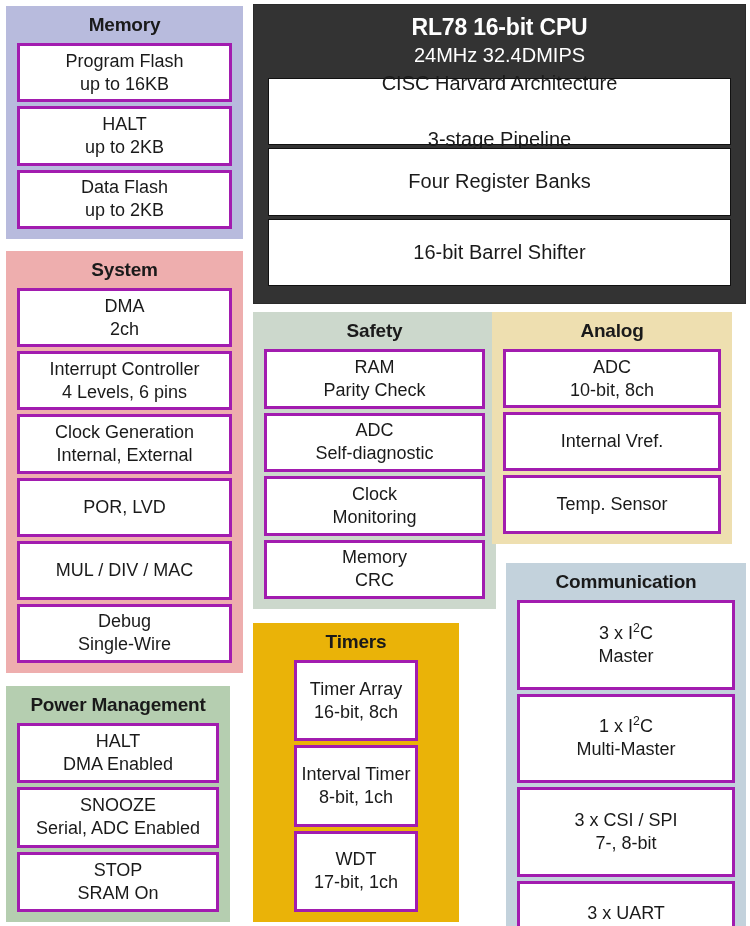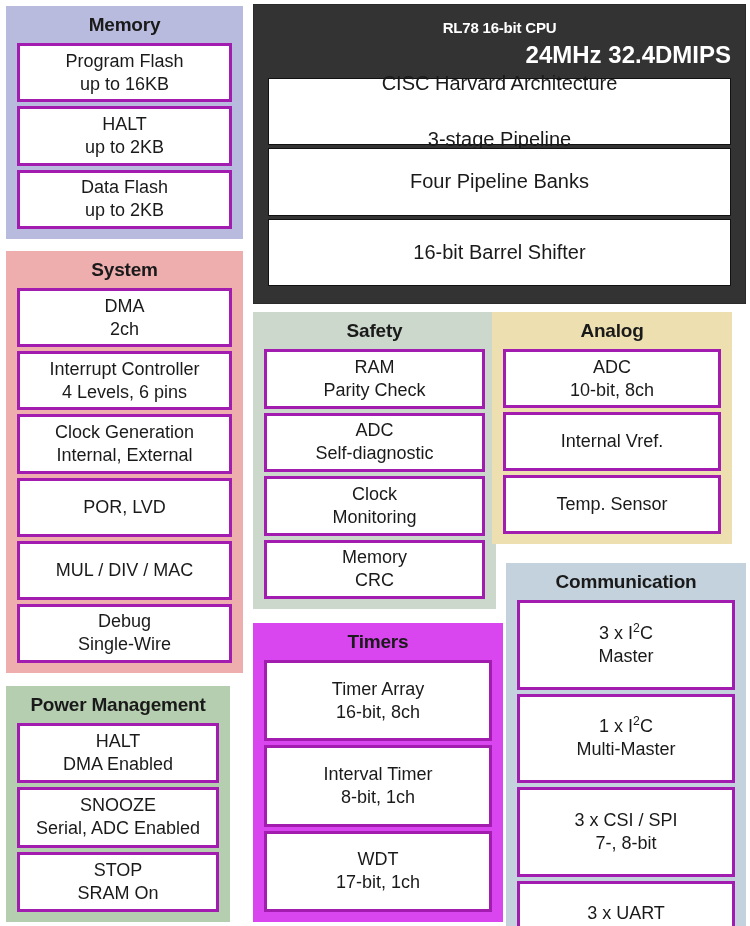--- a/index.html
+++ b/index.html
@@ -67,29 +67,29 @@
   .cell .l2 { display: block; }
 
   
   #cpu-panel {
     background: #333333;
     border: 1px solid #2b2b2b;
     padding: 8px 14px 14px 14px;
   }
   #cpu-panel .panel-title {
     color: #ffffff;
-    font-size: 15px;
+    font-size: 23px;
     line-height: 29px;
     margin-bottom: 0;
   }
   #cpu-panel .panel-subtitle {
     color: #ffffff;
-    text-align: right;
-    font-weight: bold;
-    font-size: 24px;
+    text-align: center;
+    font-weight: normal;
+    font-size: 20px;
     line-height: 26px;
     margin-bottom: 10px;
   }
   #cpu-panel .cell {
     border: 1px solid #111111;
     font-size: 20px;
     line-height: 25px;
     margin-bottom: 3px;
     gap: 31px;
   }
@@ -167,21 +167,21 @@
 
   <div class="panel" id="cpu-panel" style="left:253px; top:4px; width:493px; height:300px;">
     <div class="panel-title">RL78 16-bit CPU</div>
     <div class="panel-subtitle">24MHz 32.4DMIPS</div>
     <div class="cells">
       <div class="cell">
         <span>CISC Harvard Architecture</span>
         <span class="l2">3-stage Pipeline</span>
       </div>
       <div class="cell">
-        <span>Four Pipeline Banks</span>
+        <span>Four Register Banks</span>
       </div>
       <div class="cell">
         <span>16-bit Barrel Shifter</span>
       </div>
     </div>
   </div>
 
   <div class="panel" id="safety-panel" style="left: 253px; top: 312px; width: 243px; height: 297px; background: rgb(204, 216, 204);">
     <div class="panel-title">Safety</div>
     <div class="cells">
@@ -197,21 +197,21 @@
         <span>Clock</span>
         <span class="l2">Monitoring</span>
       </div>
       <div class="cell">
         <span>Memory</span>
         <span class="l2">CRC</span>
       </div>
     </div>
   </div>
 
-  <div class="panel" id="timers-panel" style="left: 253px; top: 623px; width: 250px; height: 299px; background: #d946ef;">
+  <div class="panel" id="timers-panel" style="left: 253px; top: 623px; width: 206px; height: 299px; background: #eab308; align-items: center;">
     <div class="panel-title">Timers</div>
     <div class="cells">
       <div class="cell">
         <span>Timer Array</span>
         <span class="l2">16-bit, 8ch</span>
       </div>
       <div class="cell">
         <span>Interval Timer</span>
         <span class="l2">8-bit, 1ch</span>
       </div>

